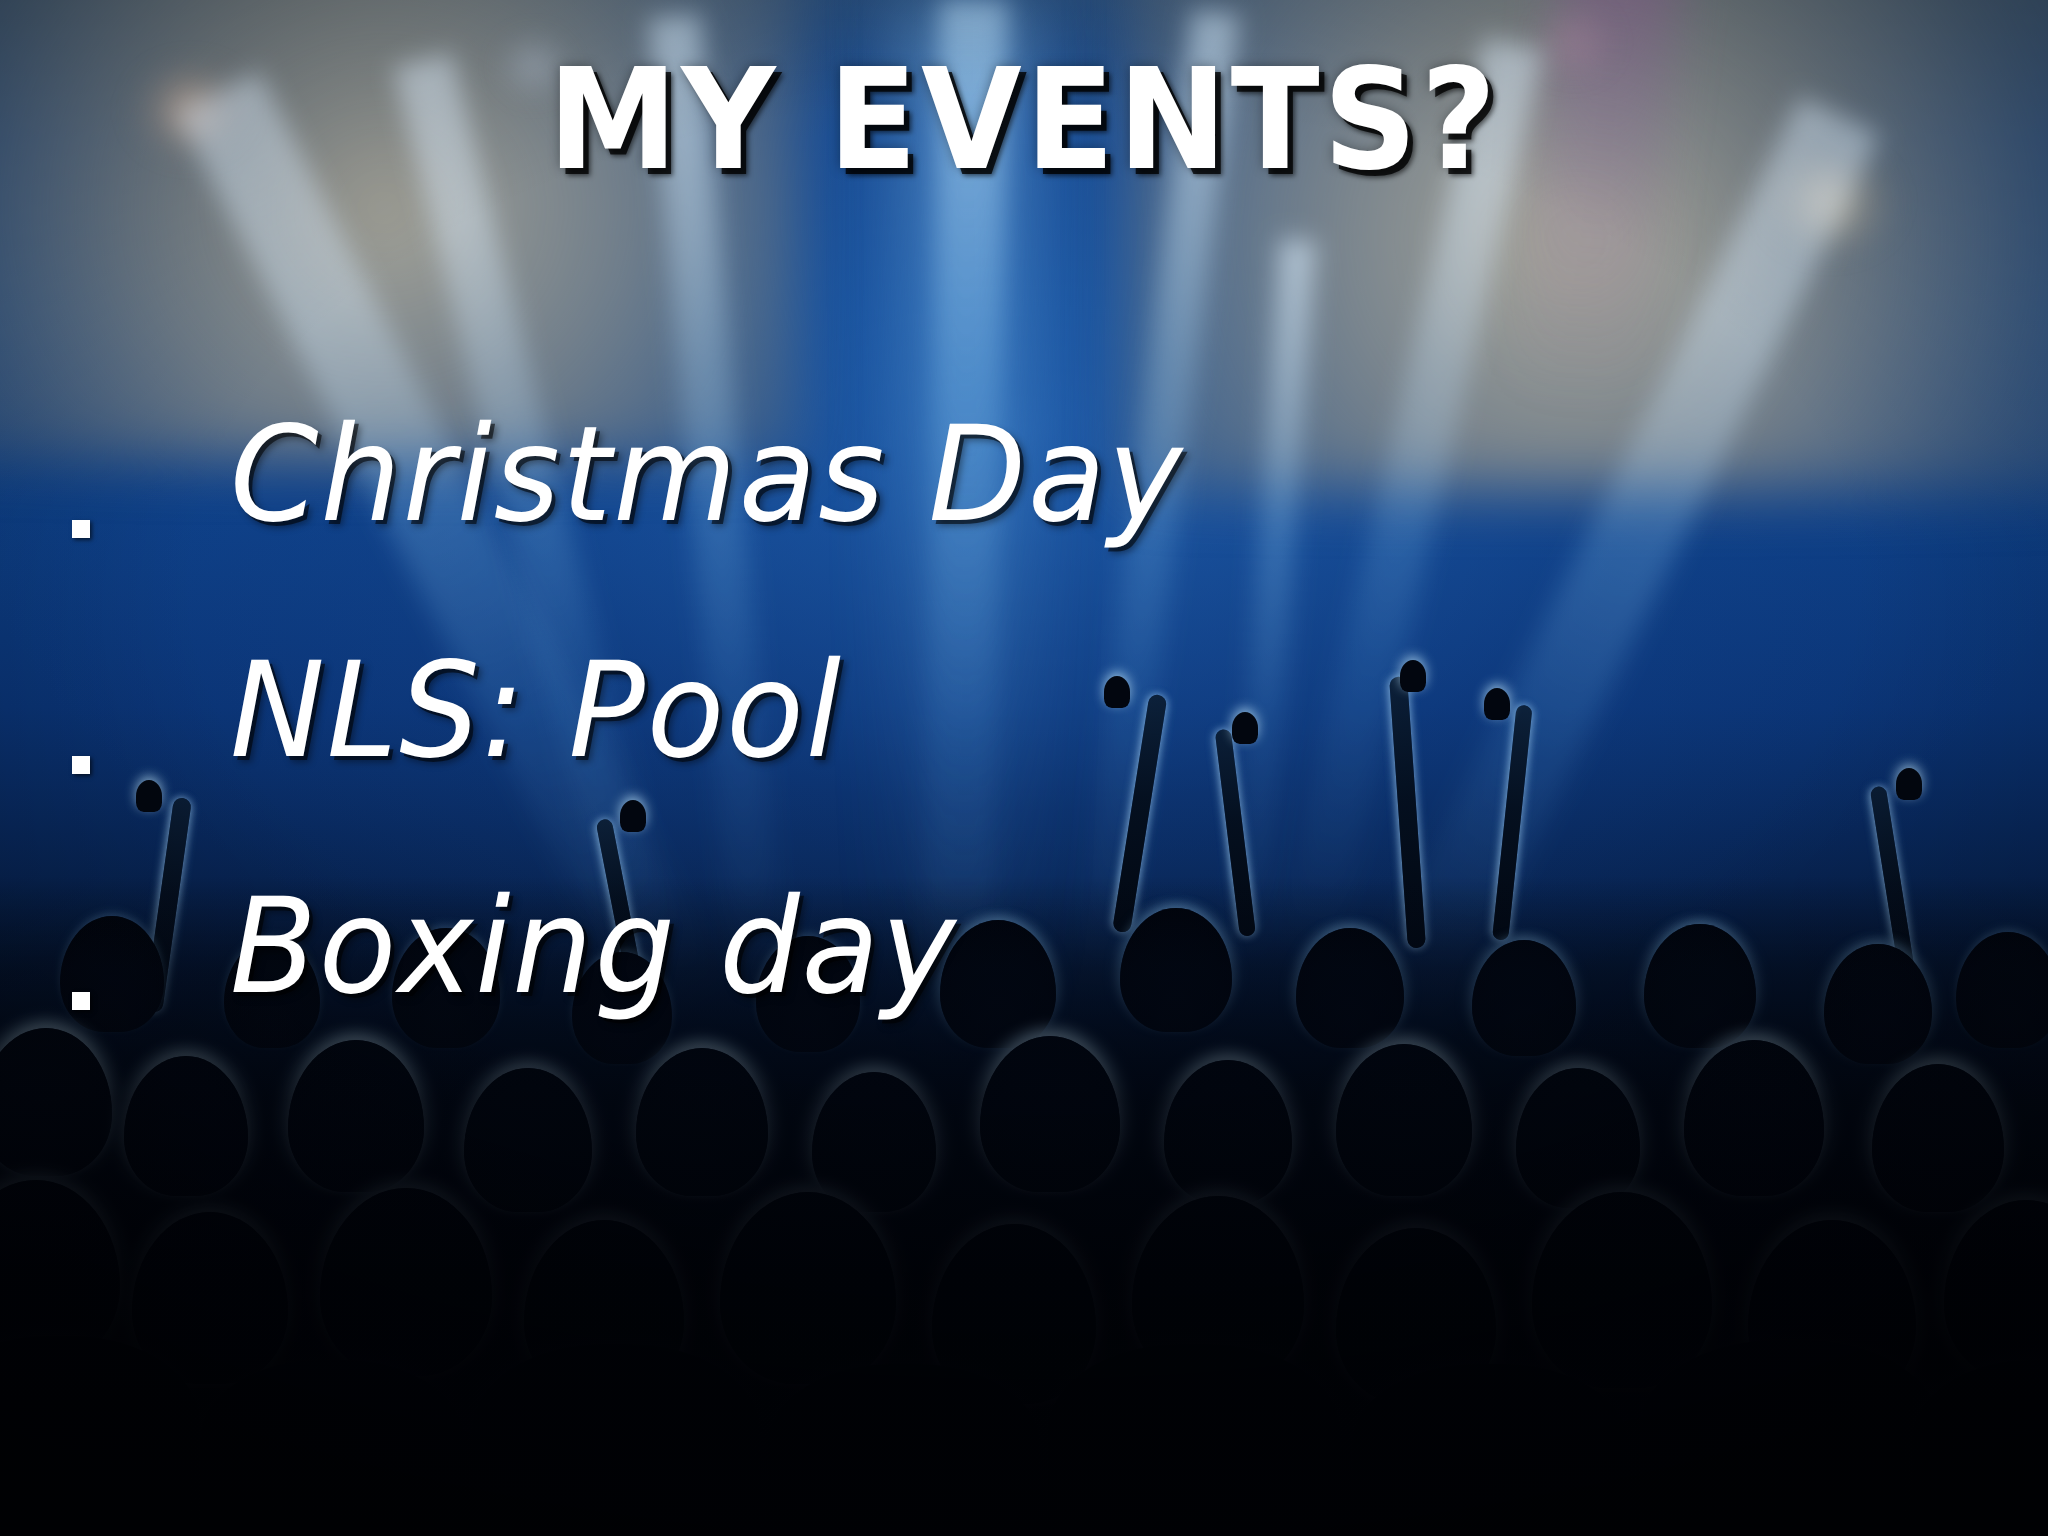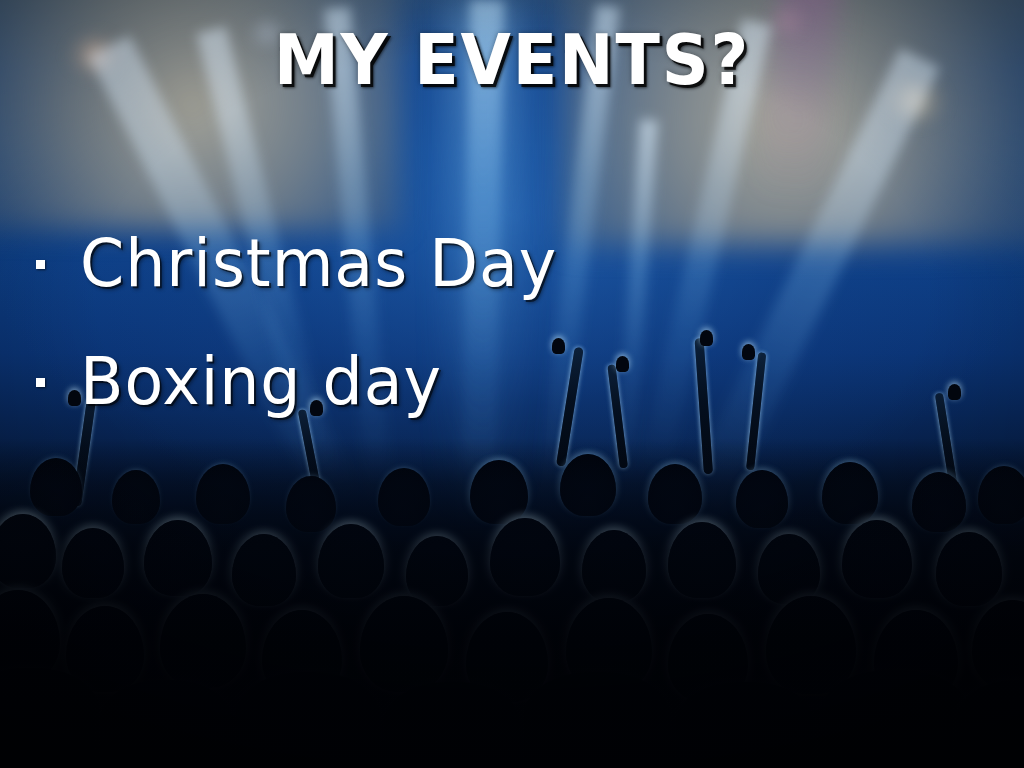--- a/index.html
+++ b/index.html
@@ -275,23 +275,23 @@
     top: 205px;
     right: 0;
     list-style: none;
     margin: 0;
     padding: 0;
   }
 
   .bullet-item {
     position: relative;
     height: 118px;
-    padding-left: 80px;
+    padding-left: 115px;
     display: flex;
-    align-items: center;
+    font-style: italic;
   }
 
   .bullet-marker {
     position: absolute;
     left: 36px;
     top: 50%;
     margin-top: -4px;
     width: 9px;
     height: 9px;
     background: #ffffff;
@@ -430,20 +430,24 @@
     <div class="title">MY EVENTS?</div>
 
     <ul class="bullet-list">
 
       <li class="bullet-item">
         <span class="bullet-marker"></span>
         <span class="bullet-text">Christmas Day</span>
       </li>
 
 
+      <li class="bullet-item">
+        <span class="bullet-marker"></span>
+        <span class="bullet-text">NLS: Pool</span>
+      </li>
 
 
       <li class="bullet-item">
         <span class="bullet-marker"></span>
         <span class="bullet-text">Boxing day</span>
       </li>
 
     </ul>
   </div>
 

